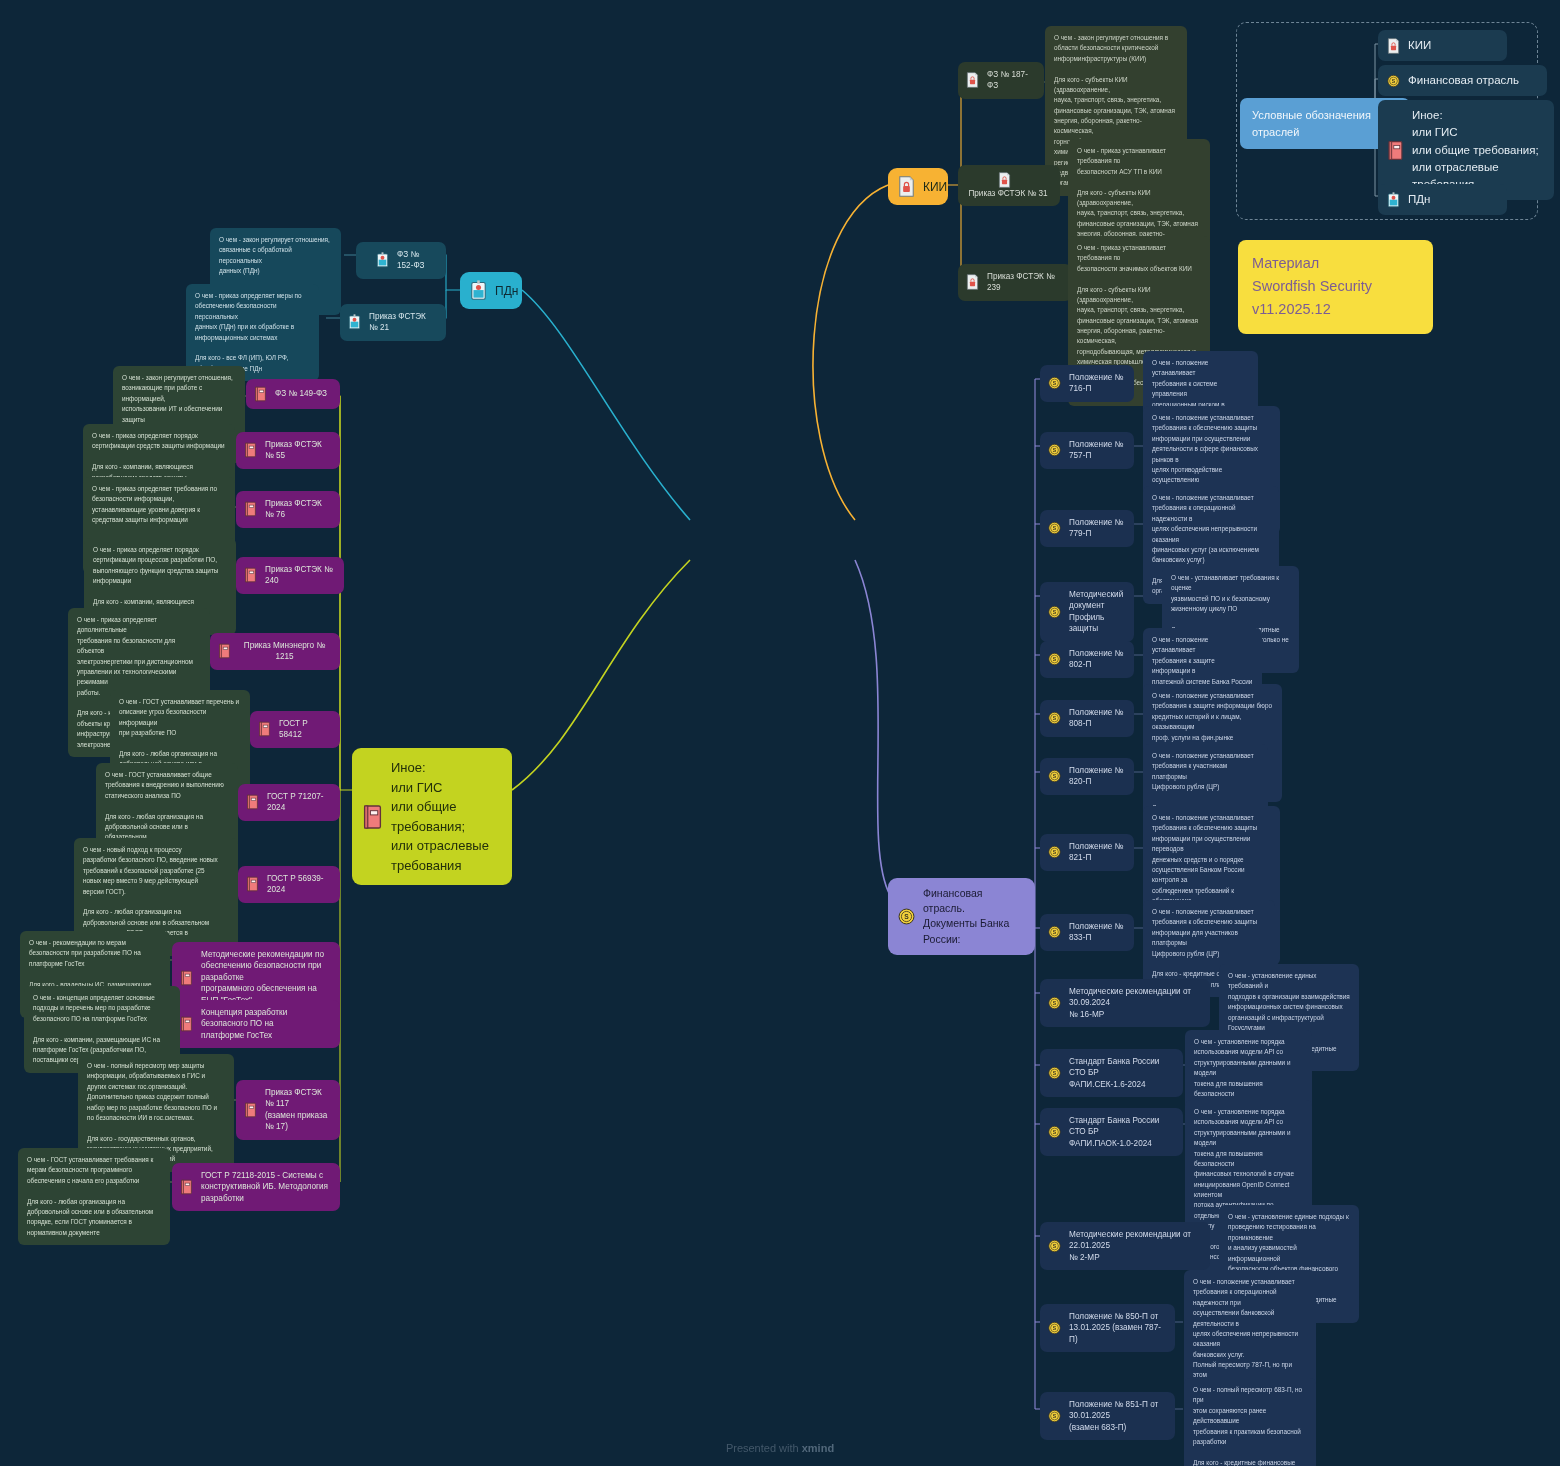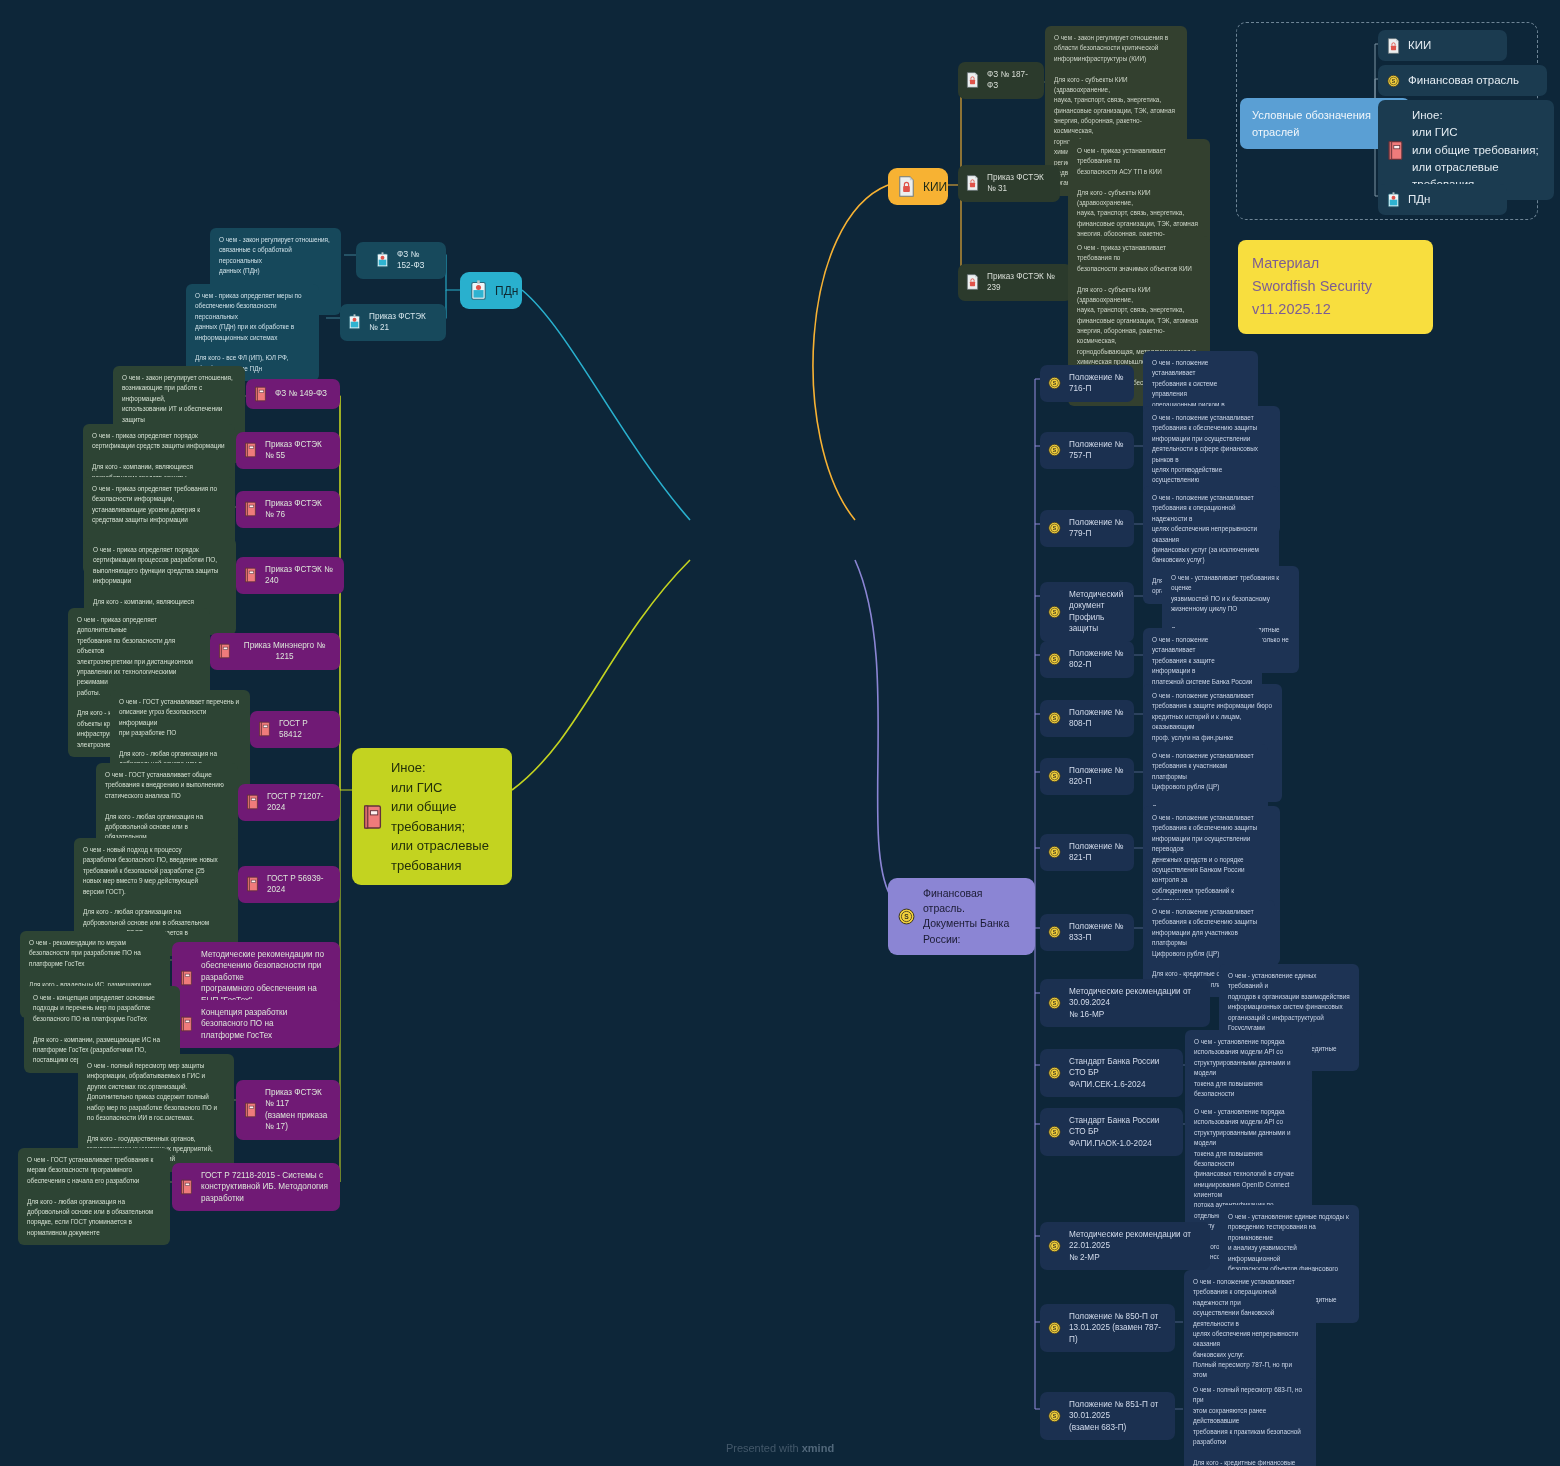--- a/index.html
+++ b/index.html
@@ -177,21 +177,21 @@
 
 Для кого - субъекты КИИ (здравоохранение,
 наука, транспорт, связь, энергетика,
 финансовые организации, ТЭК, атомная
 энергия, оборонная, ракетно-космическая,
 горнодобывающая, металлургическая и
 химическая промышленности, регистрация
 недвижимости) и обеспечивающие их
 организации</div>
 
-  <div class="node topic t-kii" style="left:958px;top:165px;width:102px;">
+  <div class="node topic t-kii" style="left:958px;top:165px;width:102px;flex-direction:column;">
     <svg class="ic ic-sm" viewBox="0 0 20 25">
         <path d="M2 1h12l4 4v19H2z" fill="#eceff0" stroke="#6e7a7e" stroke-width="1.2"></path>
         <path d="M14 1v4h4" fill="#c9d0d3"></path>
         <rect x="6" y="12" width="8" height="7" rx="1" fill="#e0534a"></rect>
         <path d="M7.5 12v-2a2.5 2.5 0 0 1 5 0v2" stroke="#e0534a" stroke-width="1.4" fill="none"></path>
       </svg>
     <span class="lbl">Приказ ФСТЭК № 31</span>
   </div>
   <div class="note n-kii" style="left:1068px;top:139px;width:142px;">О чем - приказ устанавливает требования по
 безопасности АСУ ТП в КИИ

